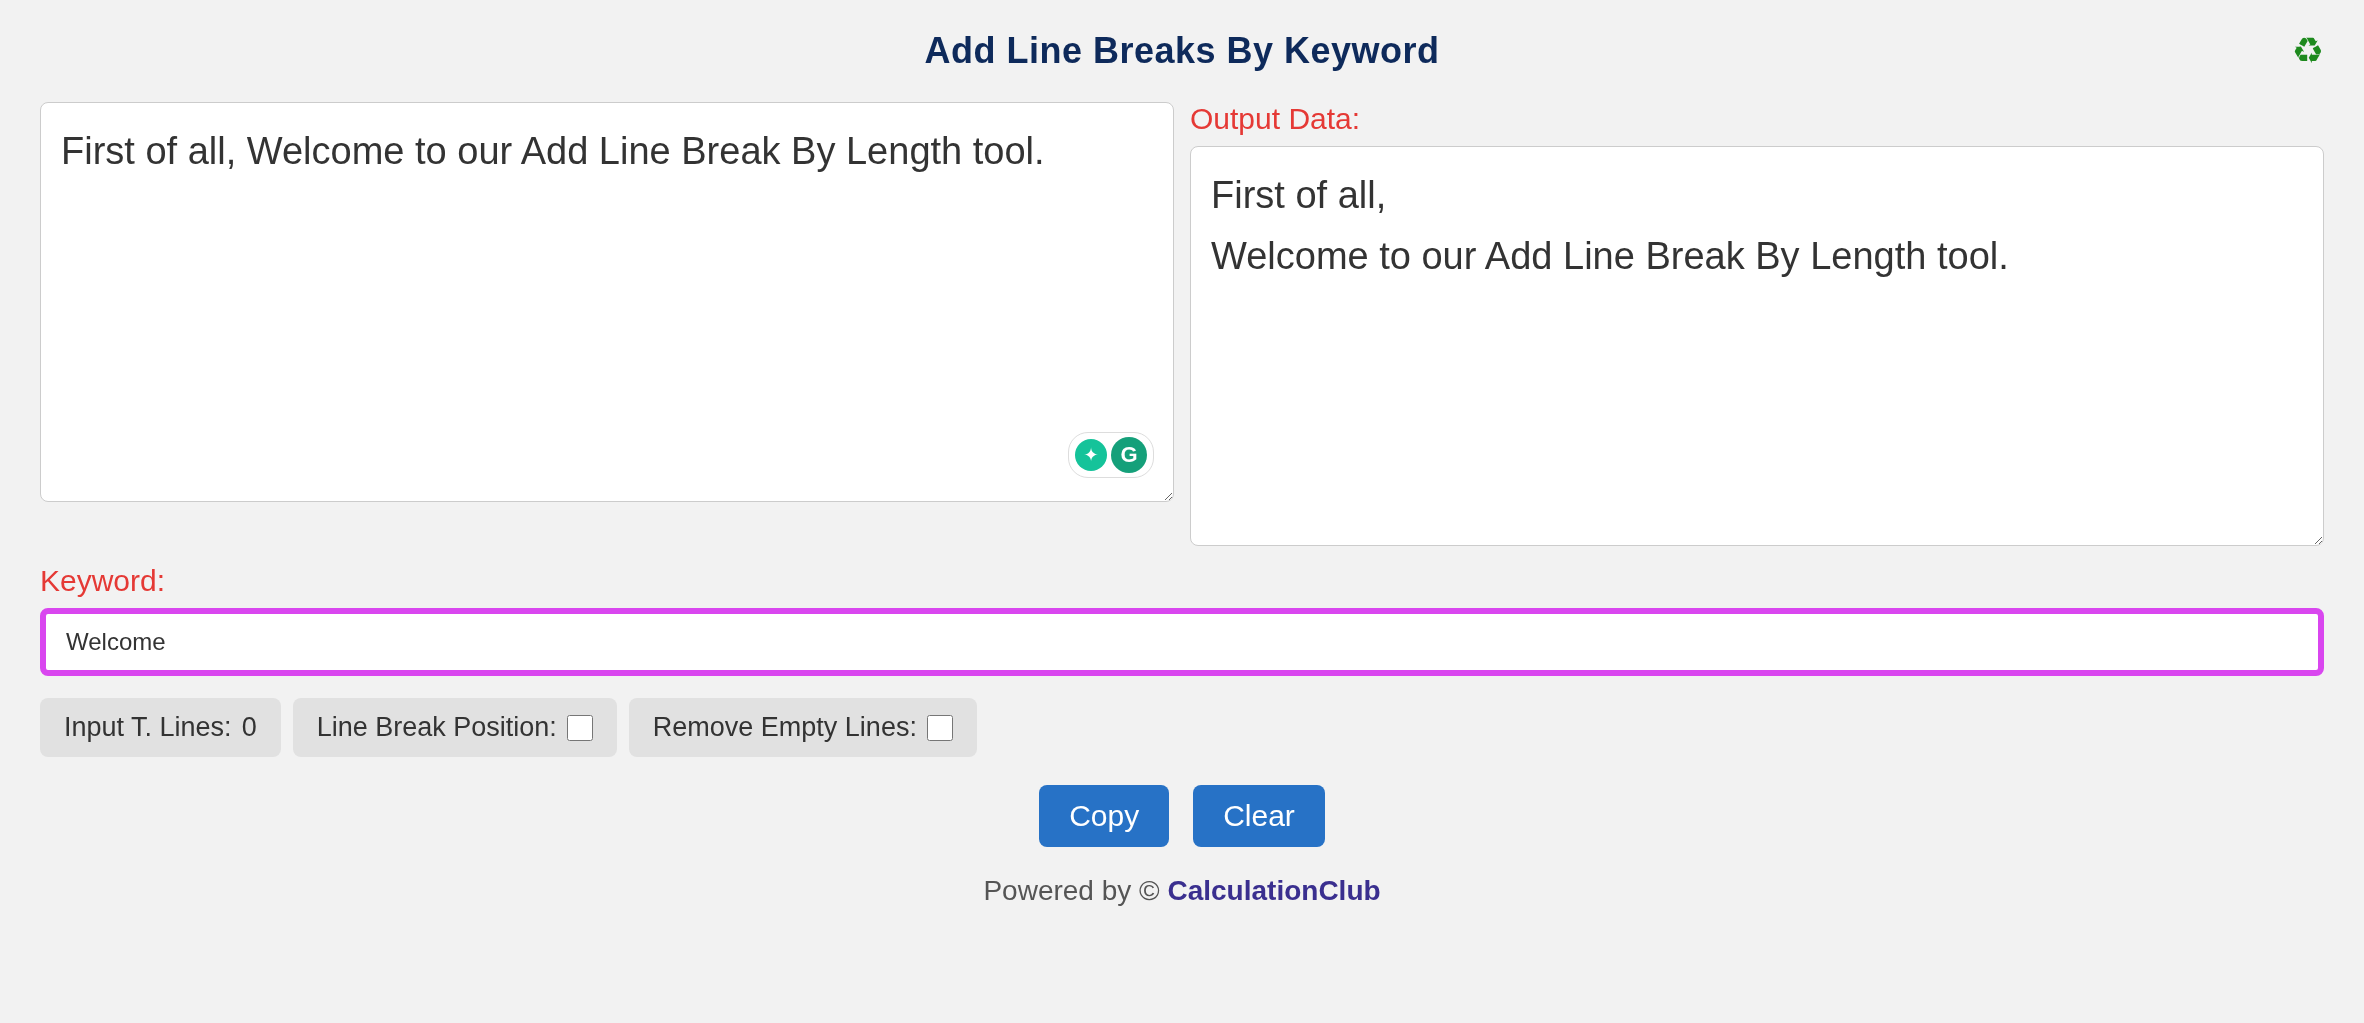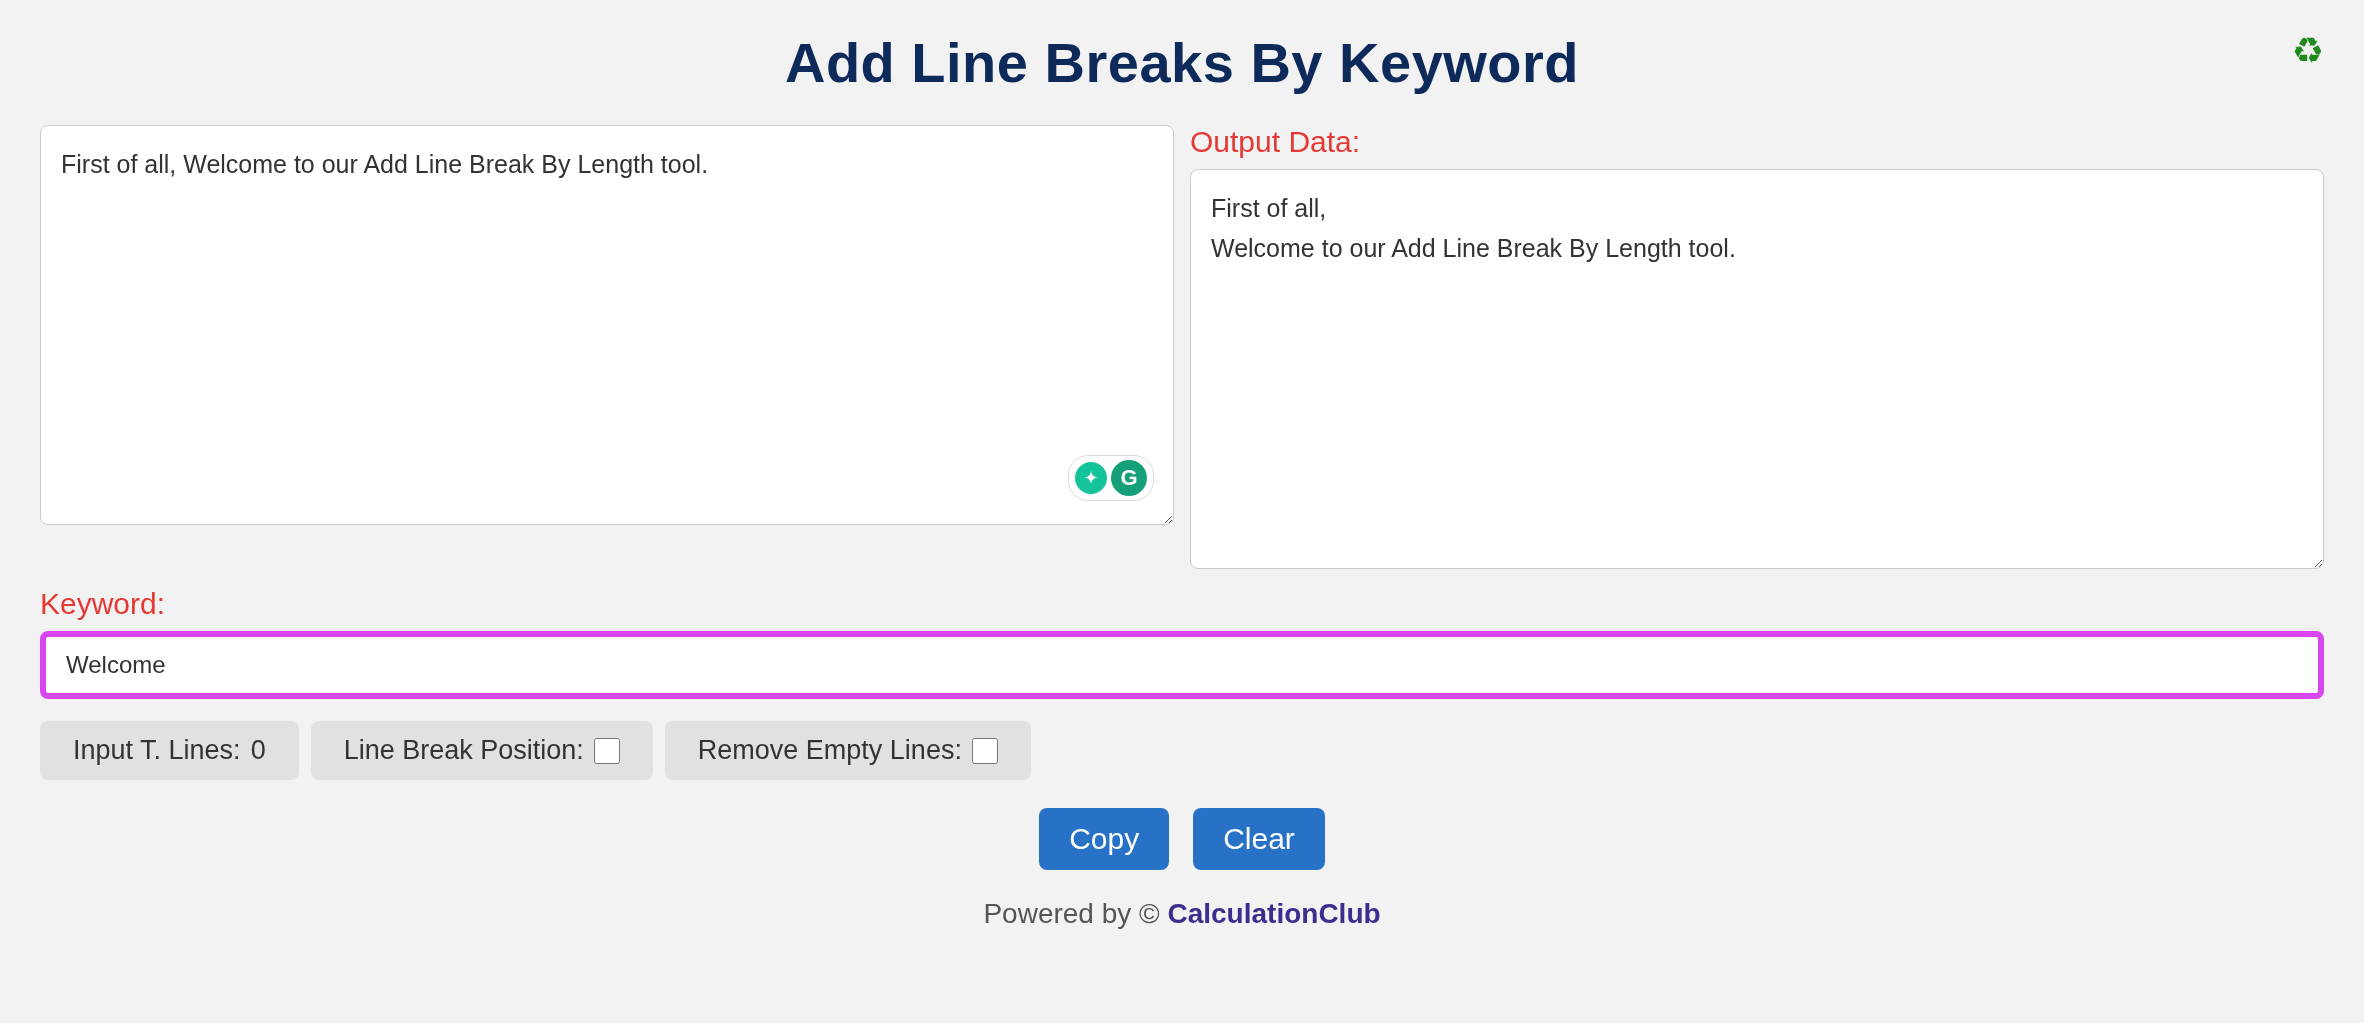--- a/index.html
+++ b/index.html
@@ -15,21 +15,21 @@
     height: 1023px;
     overflow: hidden;
   }
   .container {
     padding: 20px 40px;
     position: relative;
   }
   .title {
     text-align: center;
     color: #0e2a5b;
-    font-size: 56px;
+    font-size: 36px;
     font-weight: 700;
     margin-top: 10px;
     margin-bottom: 30px;
     letter-spacing: 0.5px;
   }
   .recycle-icon {
     position: absolute;
     right: 40px;
     top: 30px;
     color: #1e8a1e;
@@ -52,21 +52,21 @@
     margin-bottom: 10px;
   }
   textarea {
     width: 100%;
     height: 400px;
     border: 1px solid #ccc;
     border-radius: 8px;
     background: #fff;
     padding: 18px 20px;
     font-family: Verdana, Geneva, sans-serif;
-    font-size: 25px;
+    font-size: 38px;
     color: #333;
     resize: both;
     line-height: 1.6;
   }
   .textarea-wrap {
     position: relative;
   }
   .grammarly-badge {
     position: absolute;
     bottom: 28px;
@@ -118,21 +118,21 @@
   }
   .options-row {
     display: flex;
     gap: 12px;
     margin-top: 22px;
     align-items: center;
   }
   .pill {
     background: #e1e1e1;
     border-radius: 8px;
-    padding: 14px 33px;
+    padding: 14px 24px;
     font-size: 27px;
     color: #333;
     display: inline-flex;
     align-items: center;
     gap: 10px;
   }
   .pill input[type="checkbox"] {
     width: 26px;
     height: 26px;
     border-radius: 4px;

